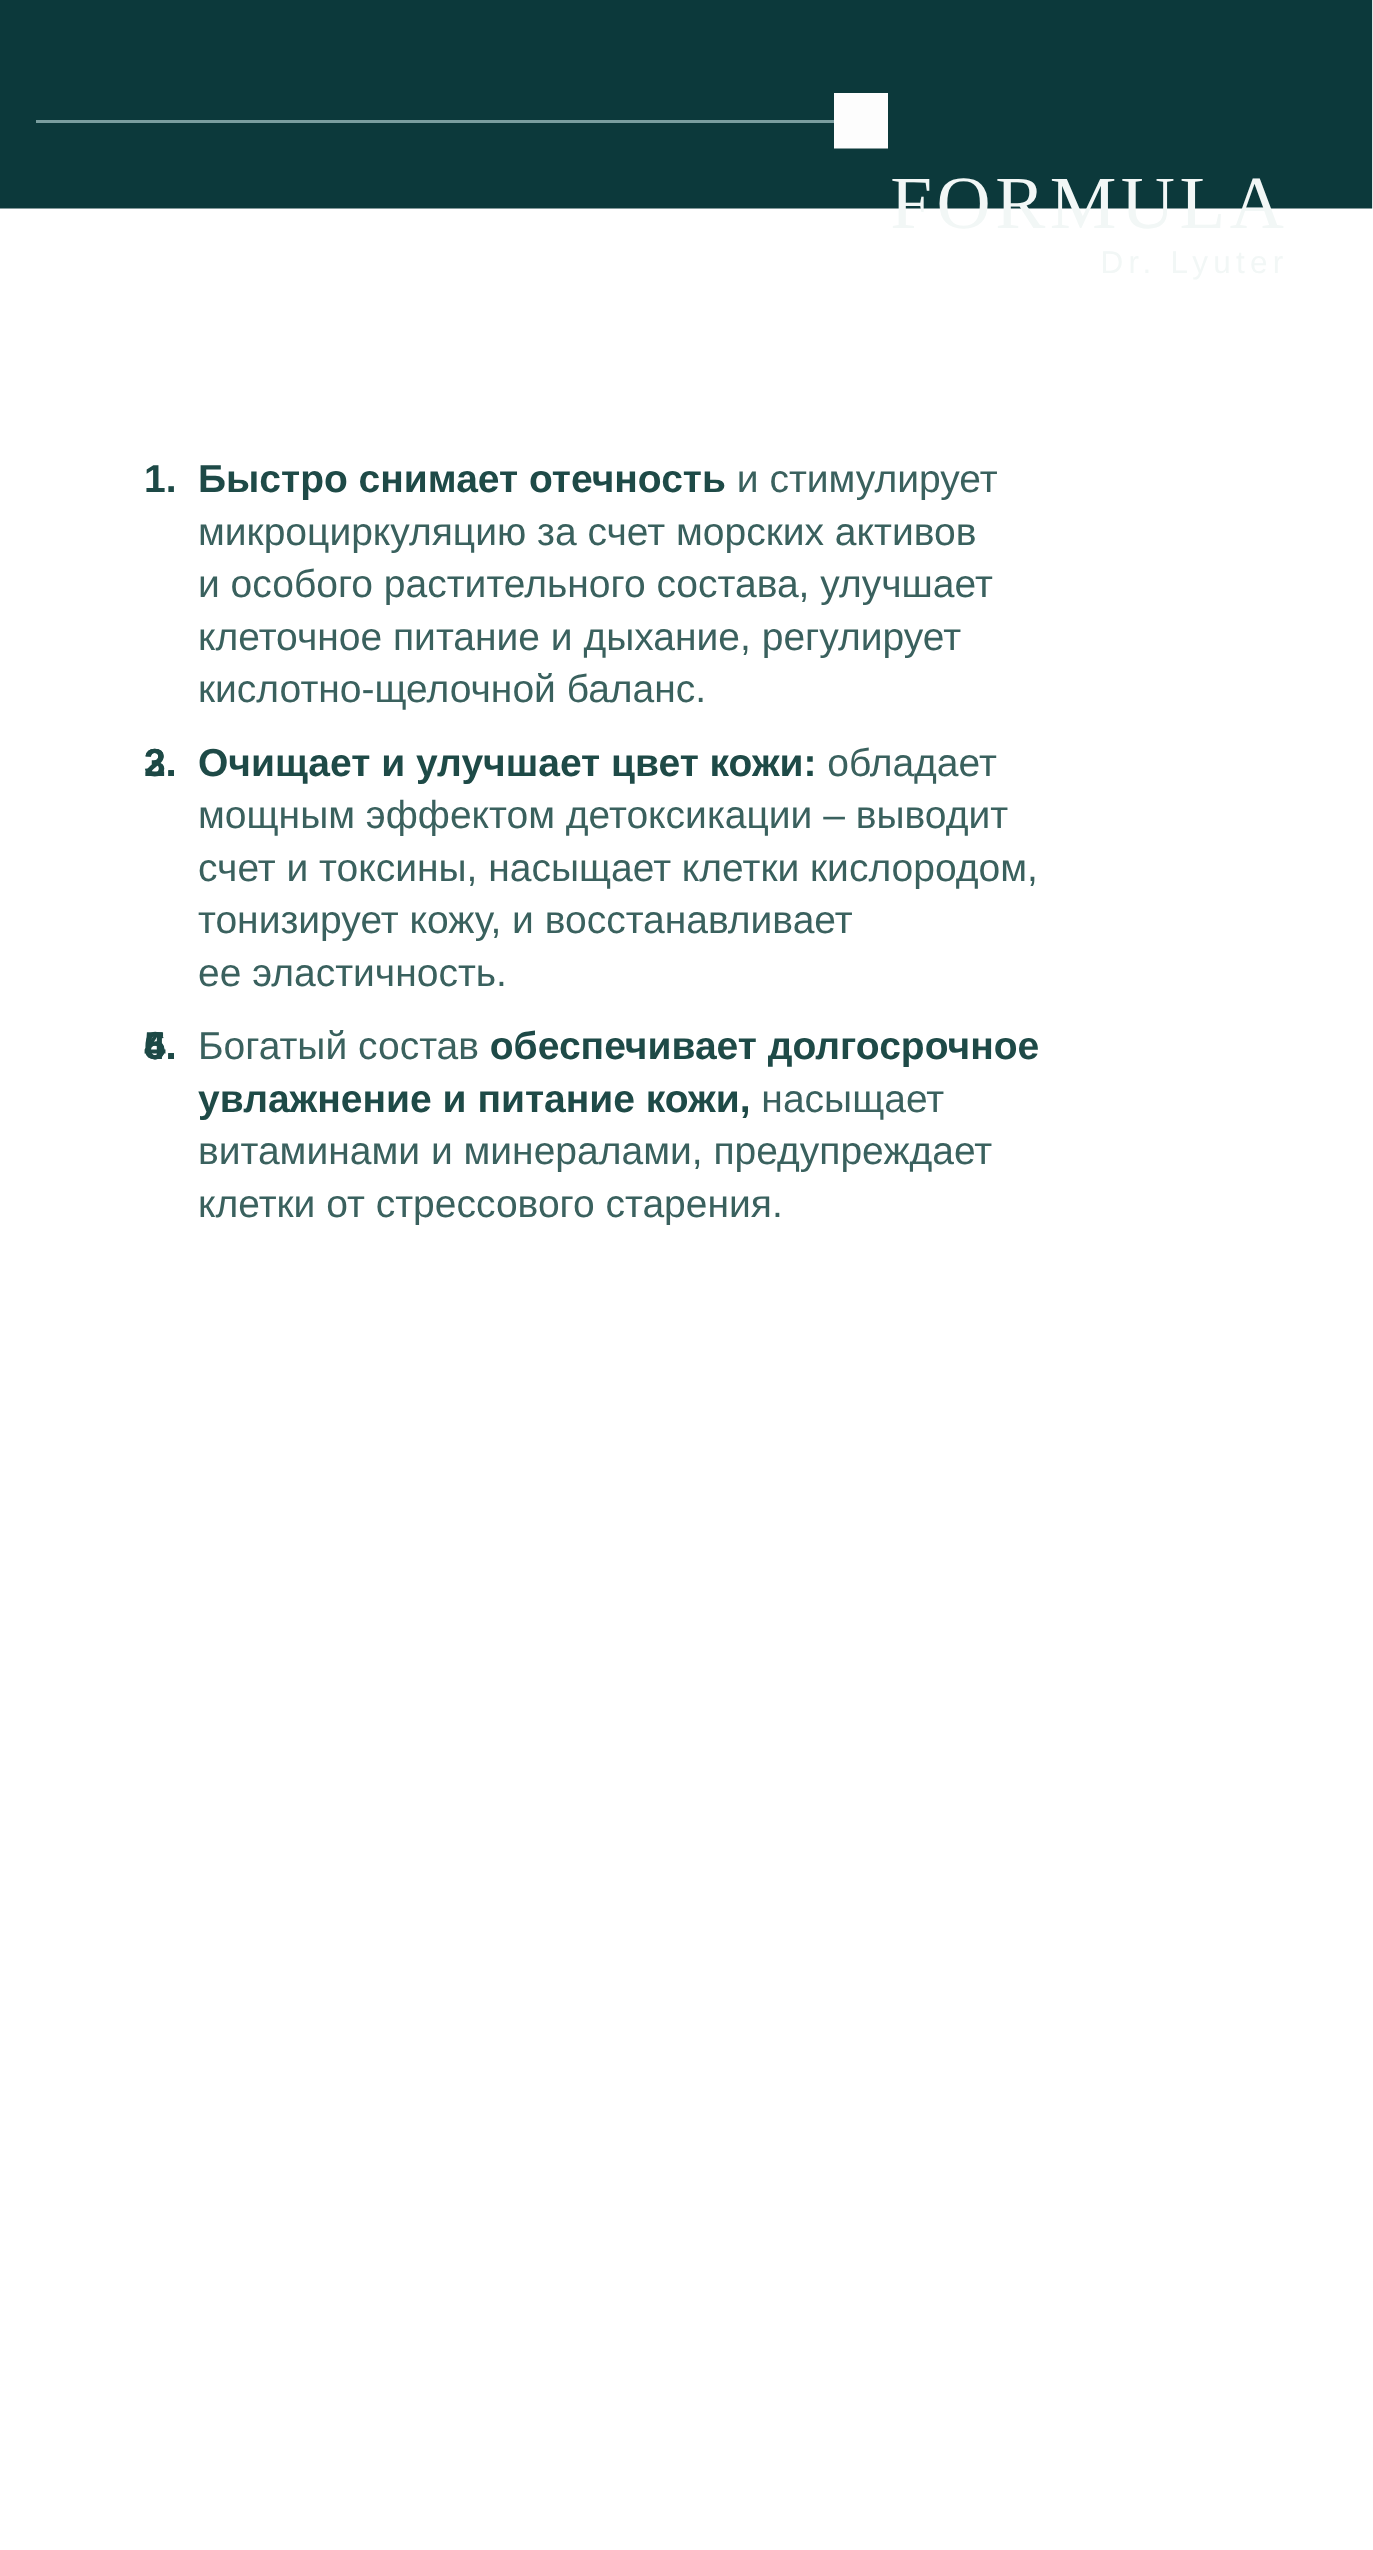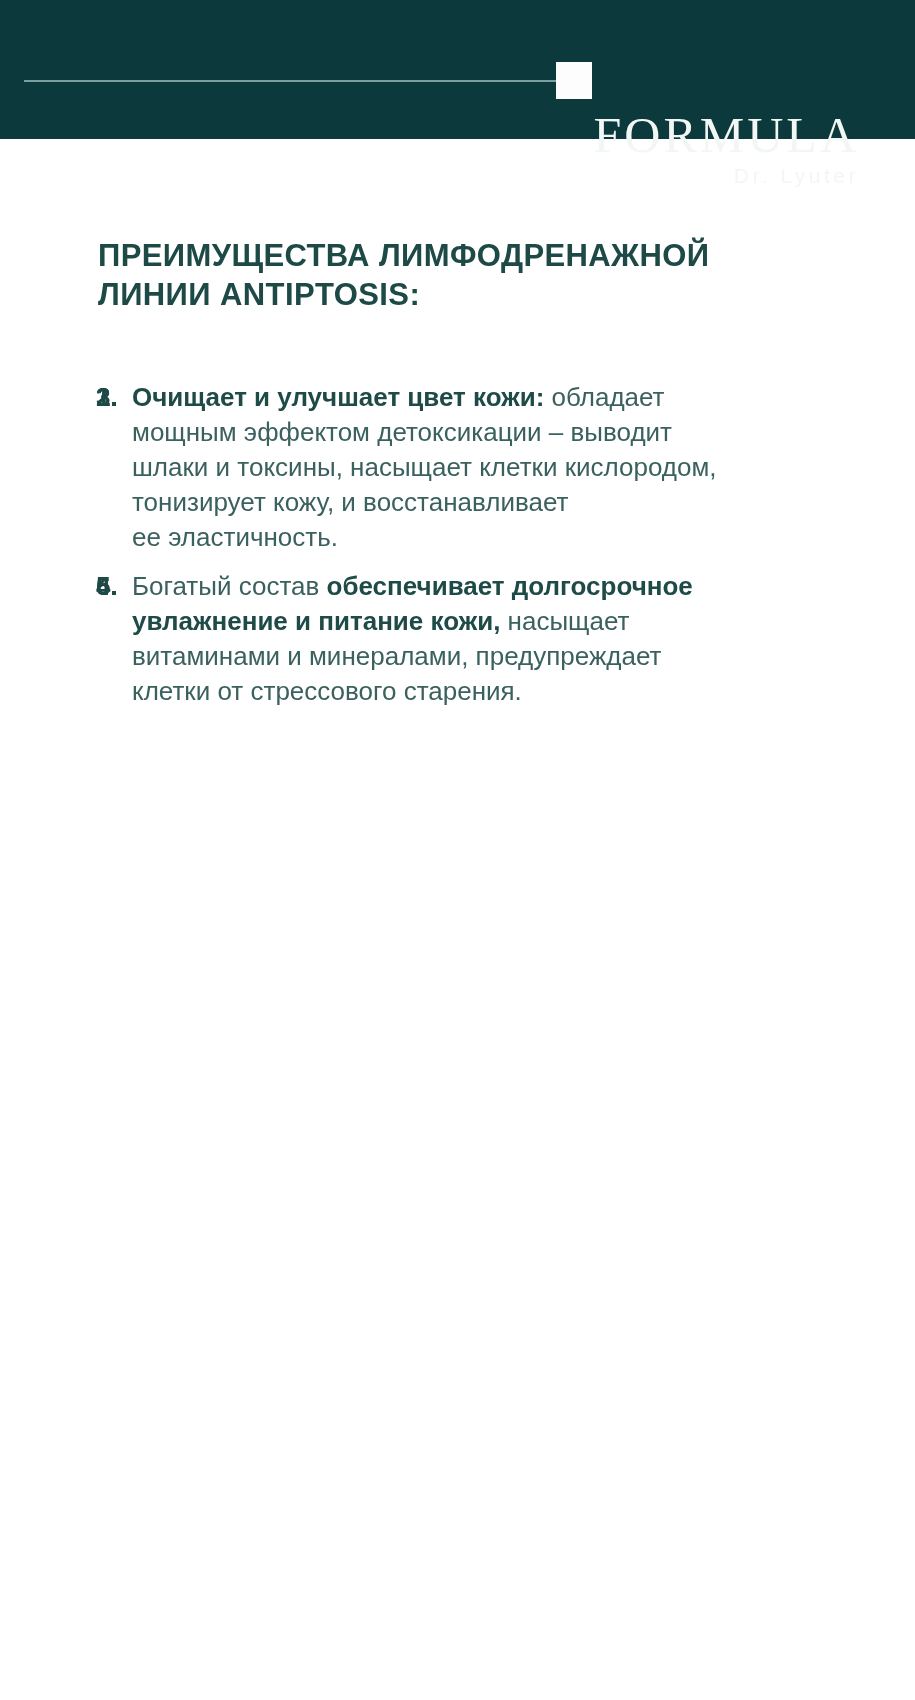--- a/index.html
+++ b/index.html
@@ -79,29 +79,31 @@
   <header class="header">
     <div class="rule"></div>
     <div class="square"></div>
     <div class="logo">
       <div class="brand">FORMULA</div>
       <div class="brand-sub">Dr. Lyuter</div>
     </div>
   </header>
 
   <main class="content">
-    <h1 class="title">ПРЕИМУЩЕСТВА ЛИМФОДРЕНАЖНОЙ
-ЛИНИИ ANTIPTOSIS:</h1>
 
     <ol class="benefits">
-      <li class="benefit"><span class="num">1.</span></li>
+      <li class="benefit"><span class="num">1.</span><span class="txt"><span class="reg"></span><span class="b">Быстро снимает отечность</span><span class="reg"> и стимулирует
+микроциркуляцию за счет морских активов
+и особого растительного состава, улучшает
+клеточное питание и дыхание, регулирует
+кислотно-щелочной баланс.</span></span></li>
       <li class="benefit"><span class="num">2.</span></li>
       <li class="benefit"><span class="num">3.</span><span class="txt"><span class="reg"></span><span class="b">Очищает и улучшает цвет кожи:</span><span class="reg"> обладает
 мощным эффектом детоксикации – выводит
-шлаки и токсины, насыщает клетки кислородом,
+счет и токсины, насыщает клетки кислородом,
 тонизирует кожу, и восстанавливает
 ее эластичность.</span></span></li>
       <li class="benefit"><span class="num">4.</span></li>
       <li class="benefit"><span class="num">5.</span></li>
       <li class="benefit"><span class="num">6.</span><span class="txt"><span class="reg">Богатый состав </span><span class="b">обеспечивает долгосрочное
 увлажнение и питание кожи,</span><span class="reg"> насыщает
 витаминами и минералами, предупреждает
 клетки от стрессового старения.</span></span></li>
     </ol>
   </main>

